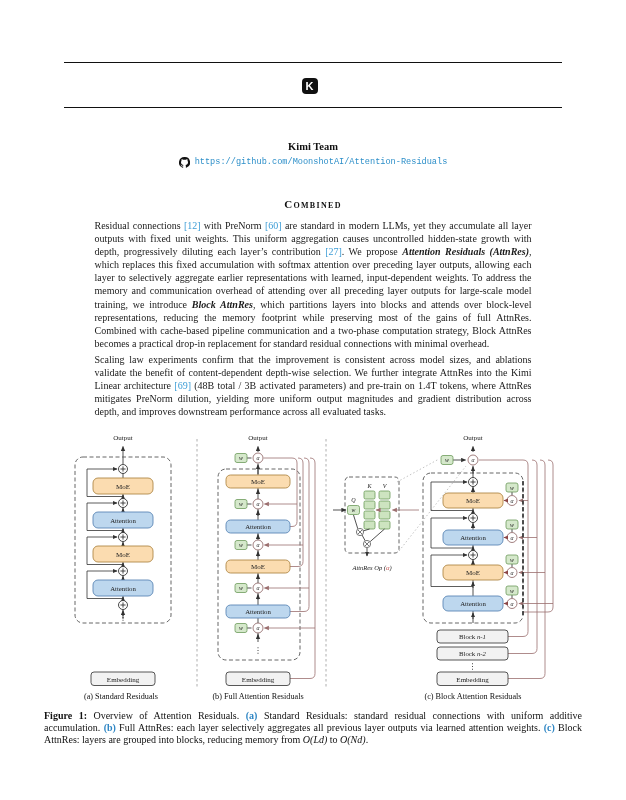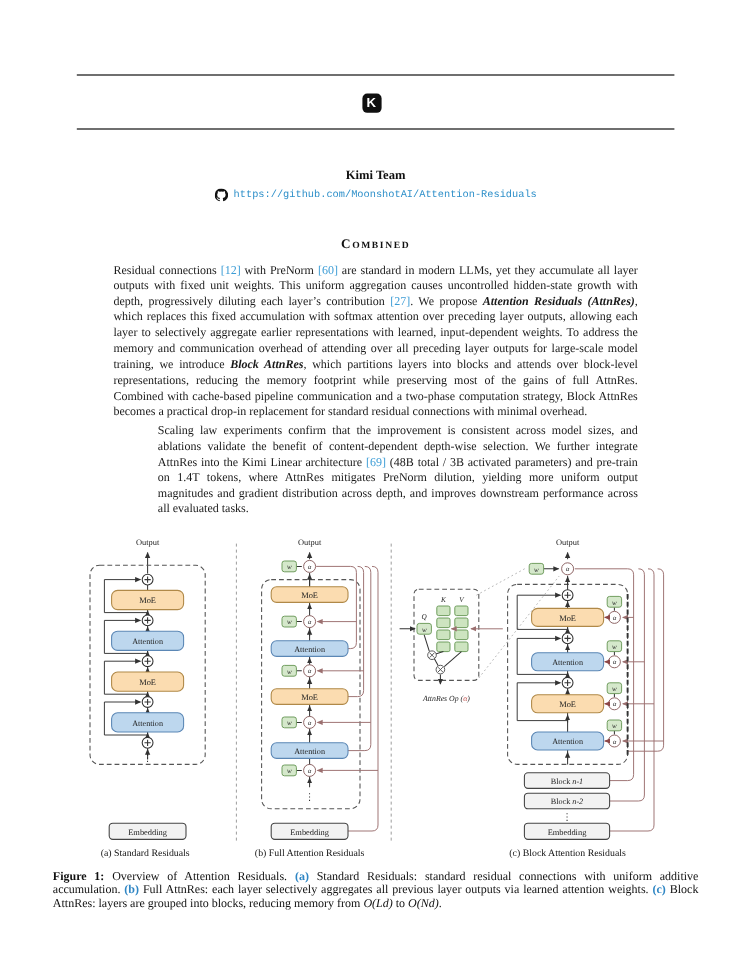--- a/index.html
+++ b/index.html
@@ -15,21 +15,21 @@
   .title{margin:0;font-size:17px;font-weight:400;font-variant:small-caps;letter-spacing:.05em;color:#111;}
   .subtitle{margin-top:19px;text-align:center;font-size:9.8px;font-variant:small-caps;letter-spacing:.06em;color:#111;}
   .team{margin-top:33px;text-align:center;font-size:10.5px;font-weight:bold;color:#111;}
   .repo{margin-top:5px;display:flex;justify-content:center;gap:5px;}
   .ghicon svg{display:block;}
   .repolink{font-family:"Liberation Mono",monospace;font-size:8.6px;color:#2d8fc9;text-decoration:none;cursor:pointer;}
   .absheading{margin-top:30px;text-align:center;font-size:11px;font-weight:bold;font-variant:small-caps;
               letter-spacing:.12em;color:#111;}
   .abstract{width:437px;margin:9px auto 0 auto;font-size:10px;line-height:13.1px;text-align:justify;color:#1a1a1a;}
   .abstract p{margin:0;}
-  .abstract p + p{margin-top:3px;margin-left:37px;}
+  .abstract p + p{margin-top:3px;}
   .cite{color:#3d9dd6;text-decoration:none;cursor:pointer;}
   .em{font-style:italic;font-weight:bold;}
   .figure{margin:11px 0 0 35px;width:556px;}
   .figcaption{margin:3px 44px 0 44px;font-size:10px;line-height:11.8px;text-align:justify;color:#111;}
   .fcbold{font-weight:bold;}
   .fl{font-weight:bold;color:#2f86c4;}
   .fcmath{font-style:italic;}
   
   svg text{font-family:"Liberation Serif",serif;fill:#222;}
   .s7{font-size:7px;} .s68{font-size:6.8px;} .s6{font-size:6px;} .s65{font-size:6.5px;}

